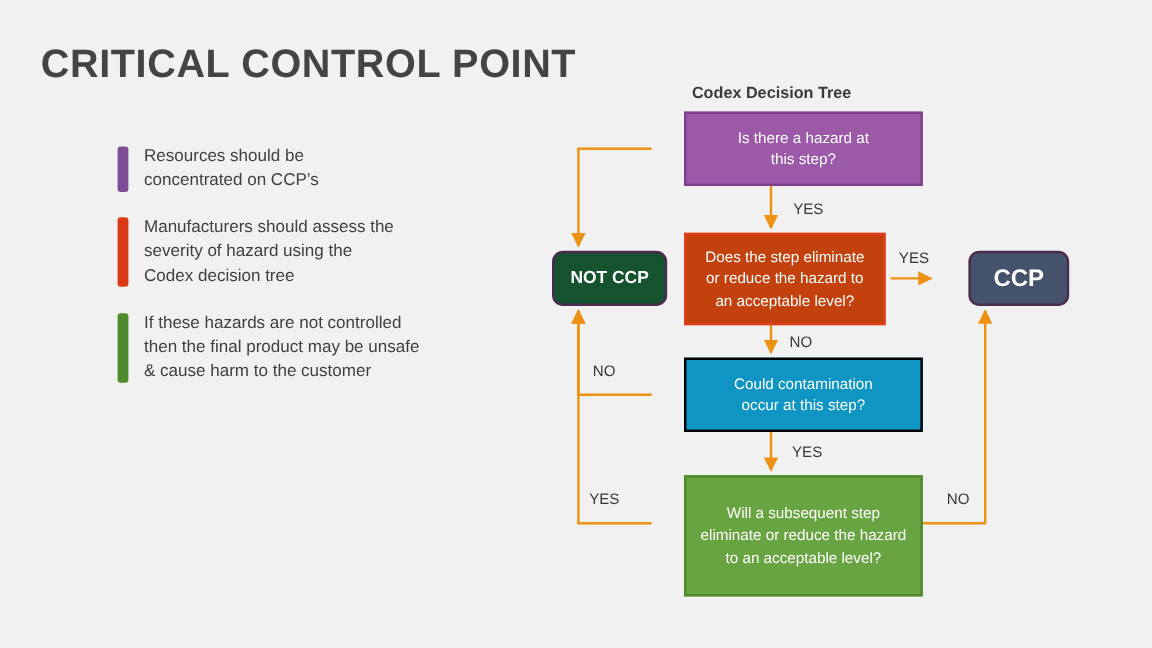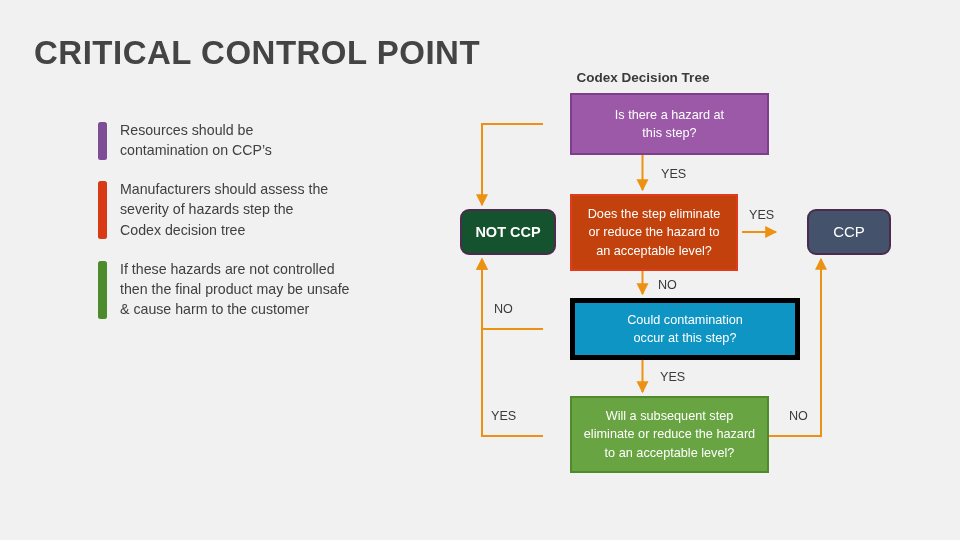--- a/index.html
+++ b/index.html
@@ -97,44 +97,44 @@
     left: 543px; top: 93px; width: 199px; height: 62px;
     background: #9b59a8;
     border: 2px solid #7d3f8c;
   }
   #node-eliminate {
     left: 543px; top: 194px; width: 168px; height: 77px;
     background: #c2410c;
     border: 2px solid #e03c1c;
   }
   #node-contamination {
-    left: 543px; top: 298px; width: 230px; height: 62px;
+    left: 543px; top: 298px; width: 199px; height: 62px;
     background: #0e95c4;
-    border: 5px solid #000000;
+    border: 2px solid #000000;
   }
   #node-subsequent {
-    left: 543px; top: 396px; width: 199px; height: 77px;
+    left: 543px; top: 396px; width: 199px; height: 101px;
     background: #69a443;
     border: 2px solid #4f8a2c;
   }
   #node-not-ccp {
     left: 433px; top: 209px; width: 96px; height: 46px;
     background: #14532d;
     border: 2px solid #4b2b4e;
     border-radius: 9px;
     font-size: 14.5px;
     font-weight: bold;
   }
   #node-ccp {
     left: 780px; top: 209px; width: 84px; height: 46px;
     background: #44536b;
     border: 2px solid #4b2b4e;
     border-radius: 9px;
-    font-size: 15px;
-    font-weight: normal;
+    font-size: 20px;
+    font-weight: bold;
   }
 
   
   .edge-label {
     position: absolute;
     font-size: 12.6px;
     color: #3a3a3a;
     white-space: nowrap;
     text-align: right;
   }
@@ -159,27 +159,27 @@
 
 <div id="slide">
 
   <div id="page-title">CRITICAL CONTROL POINT</div>
 
   <div id="bullet-list">
 
     <div class="bullet-item">
       <div class="bullet-bar" style="background:#7d4e96;height:38px;"></div>
       <div class="bullet-text">Resources should be
-contamination on CCP’s</div>
+concentrated on CCP’s</div>
     </div>
 
     <div class="bullet-item">
       <div class="bullet-bar" style="background:#d93a16;height:58px;"></div>
       <div class="bullet-text">Manufacturers should assess the
-severity of hazards step the
+severity of hazard using the
 Codex decision tree</div>
     </div>
 
 
     <div class="bullet-item">
       <div class="bullet-bar" style="background:#4e8b2c;height:58px;"></div>
       <div class="bullet-text">If these hazards are not controlled
 then the final product may be unsafe
 &amp; cause harm to the customer</div>
     </div>

